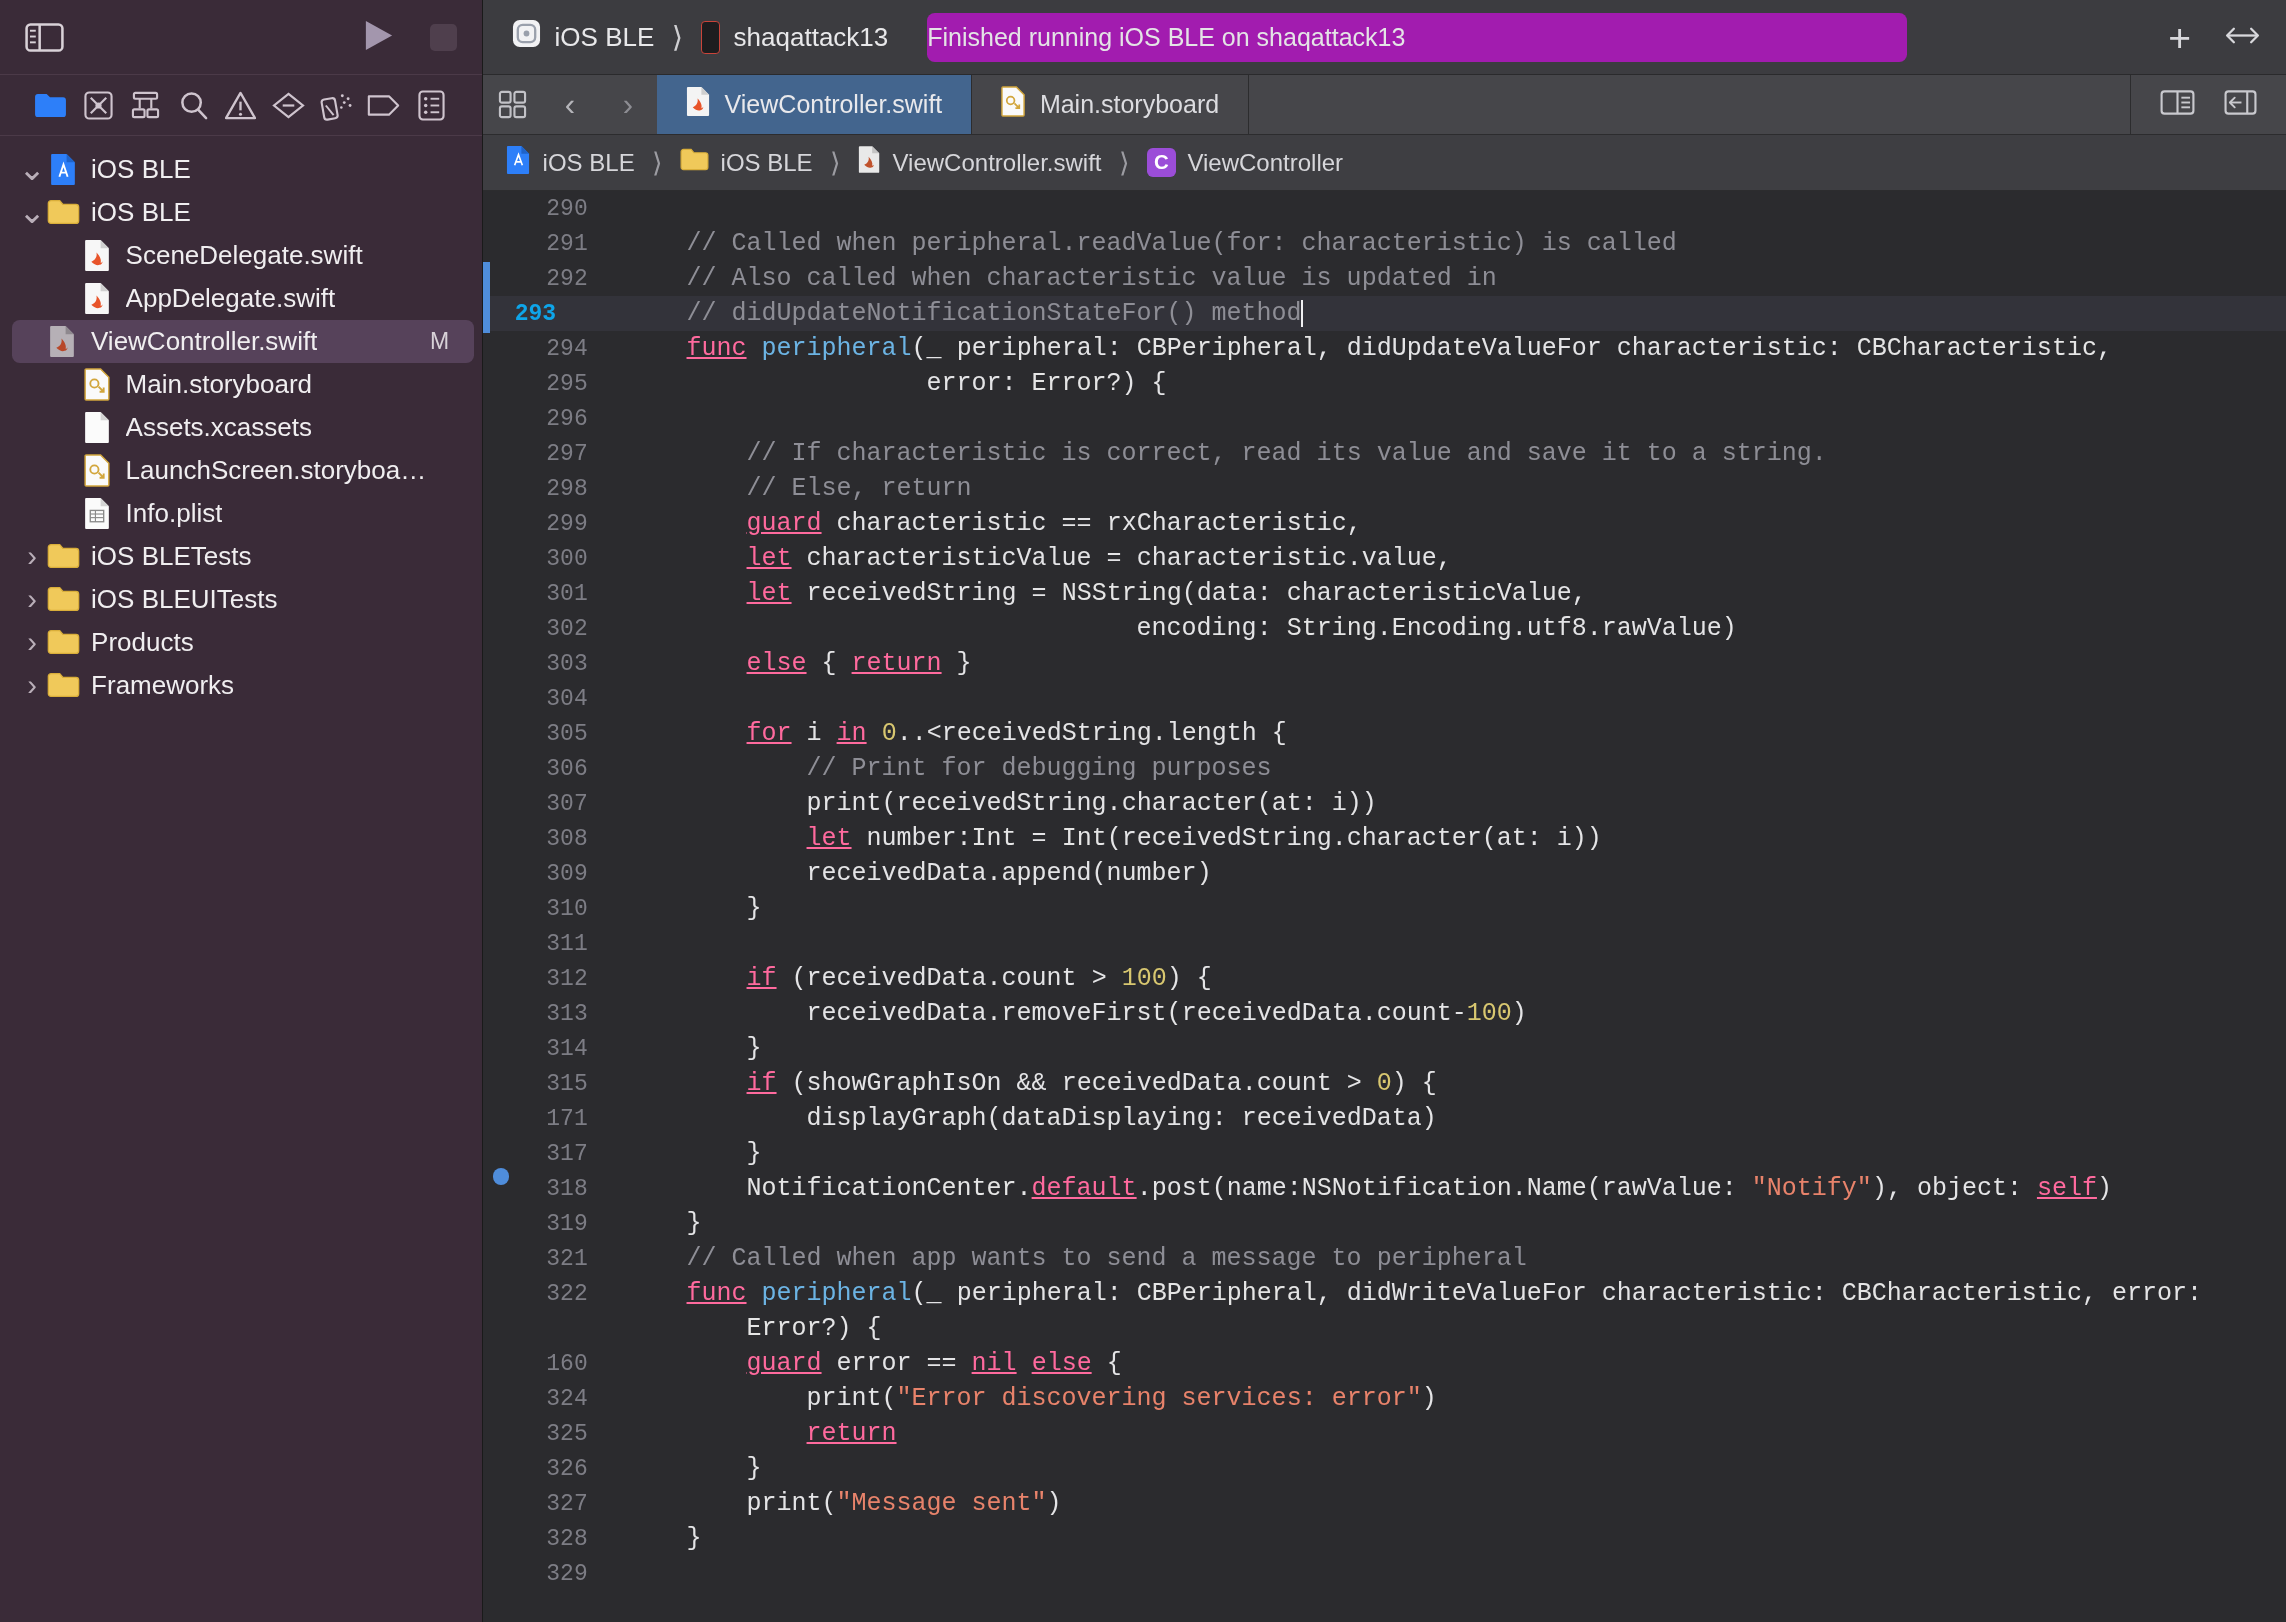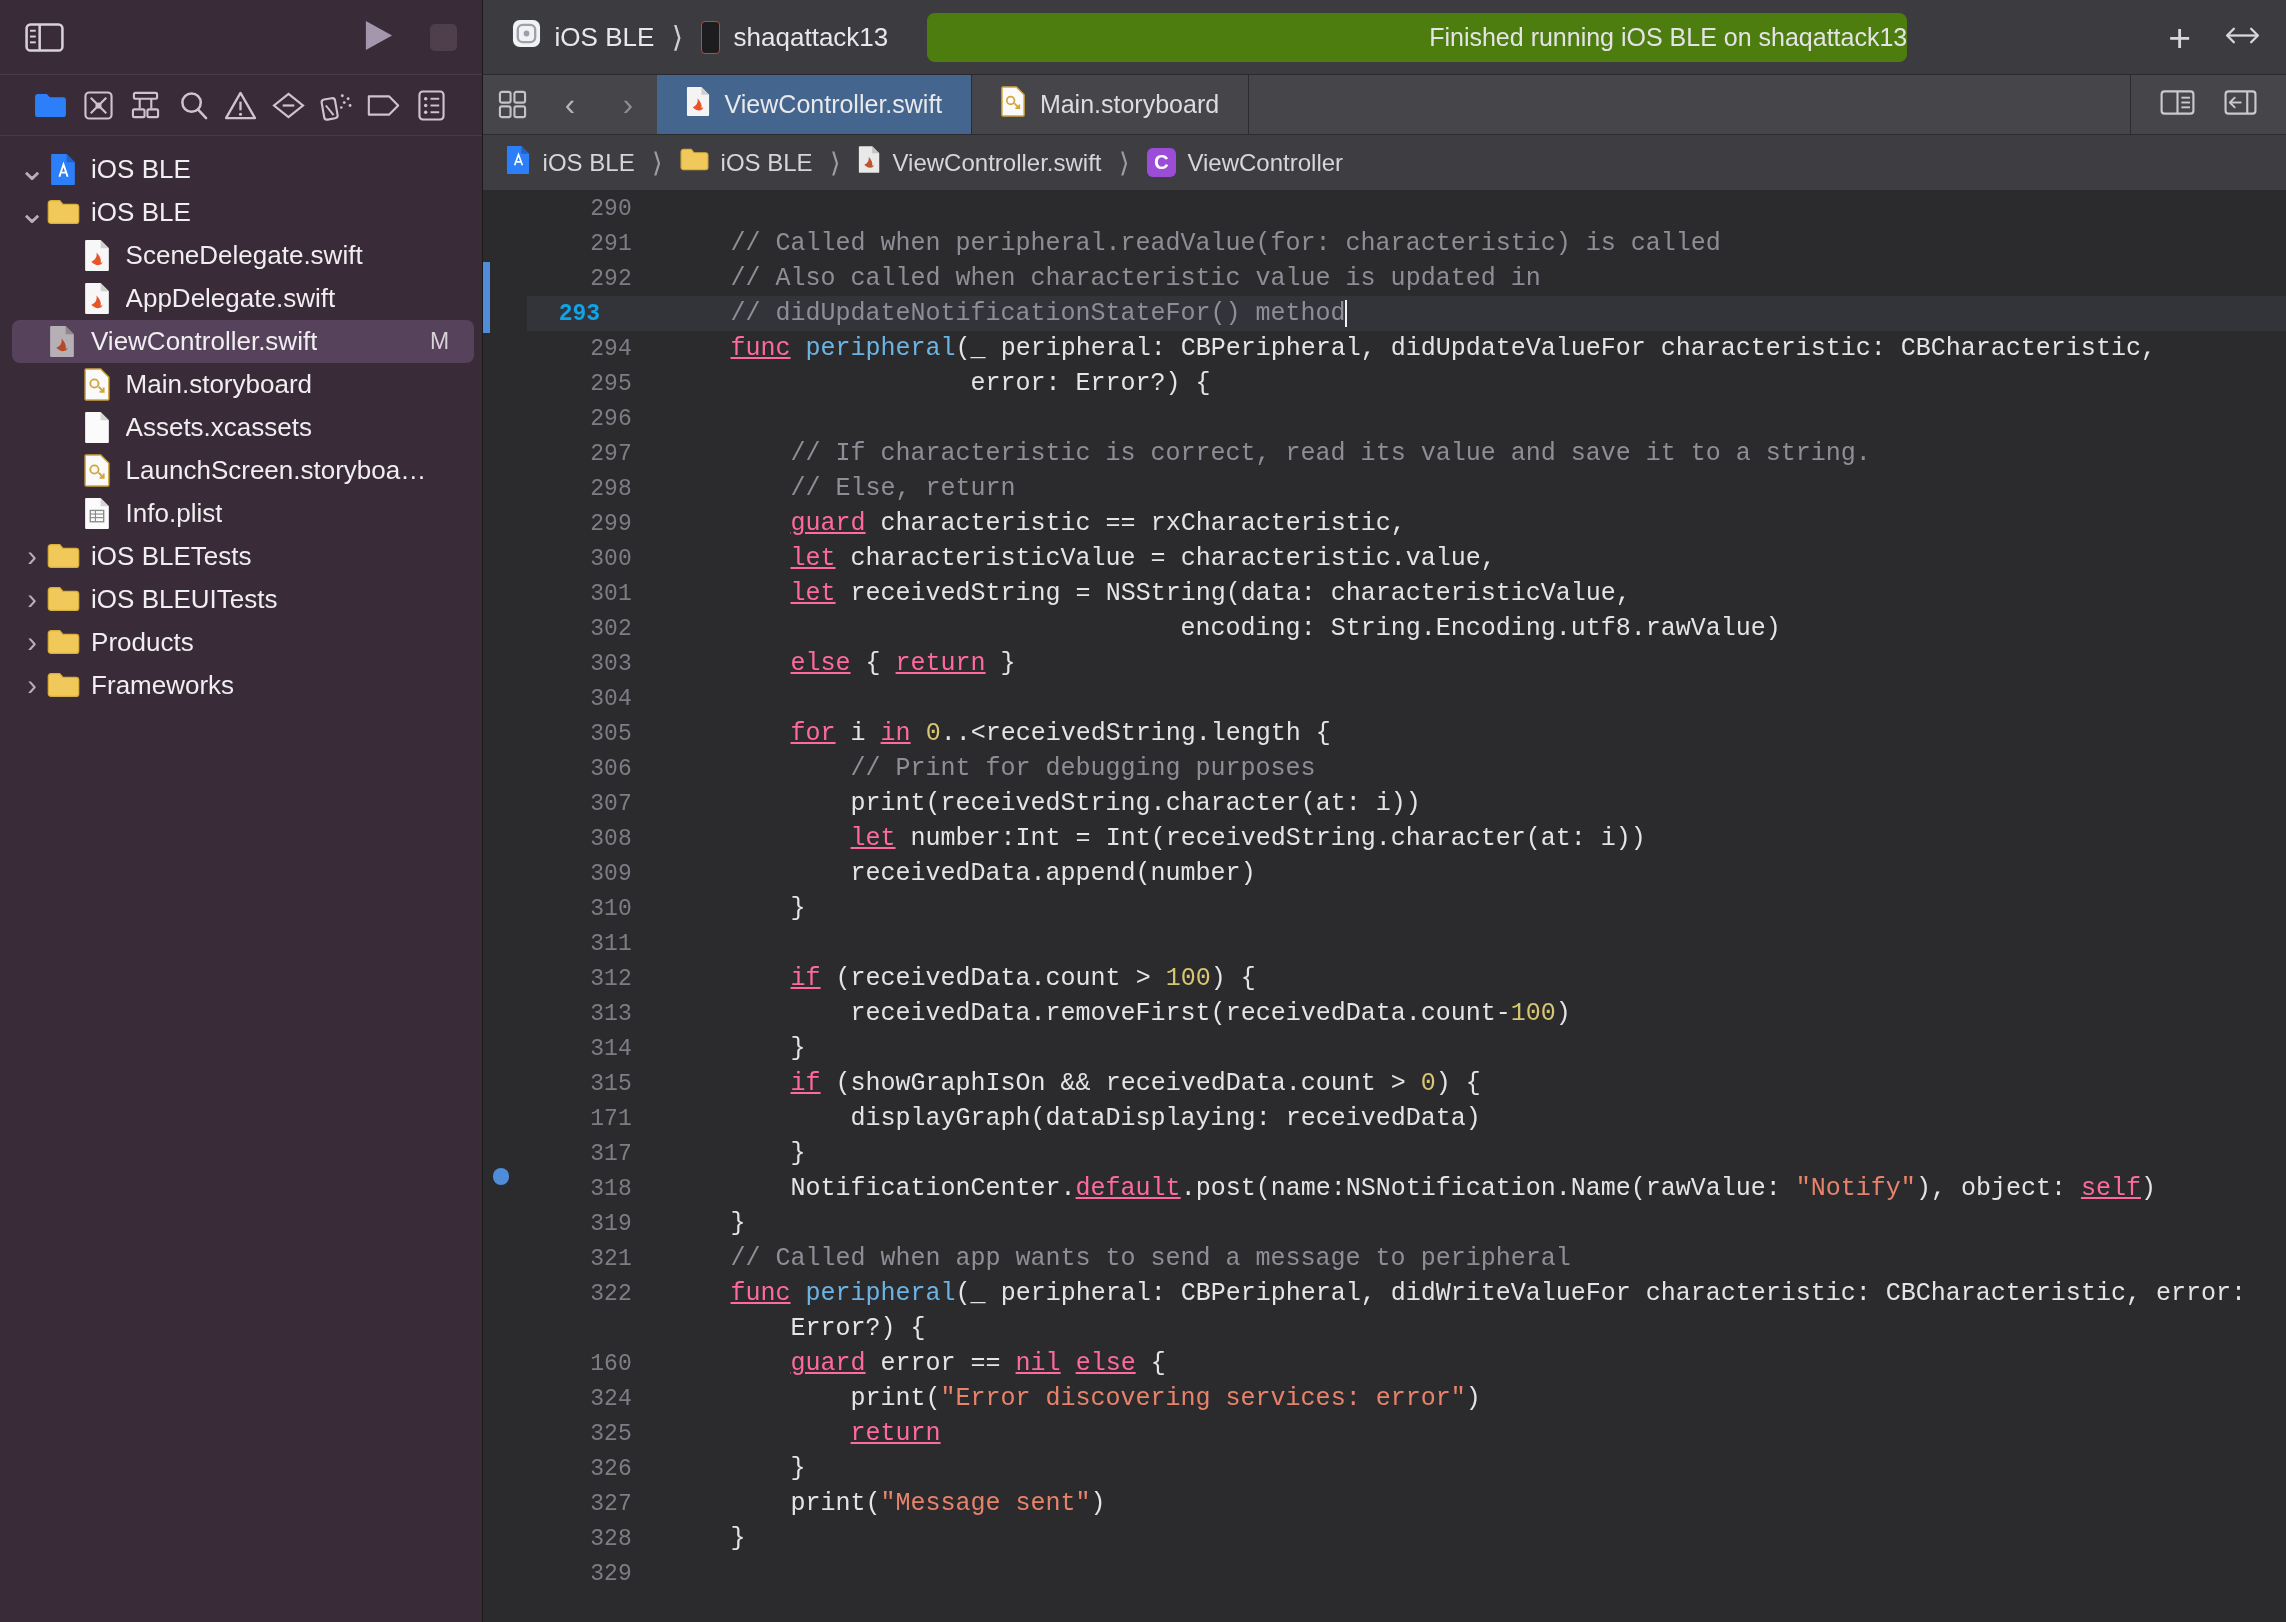--- a/index.html
+++ b/index.html
@@ -70,22 +70,22 @@
     border-bottom: 1px solid #2a2a2c;
   }
   .scheme { display: flex; align-items: center; gap: 13.6px; color: #e8e8ea; font-size: 26px; }
   .sep-chev { color: #cfcfd2; font-size: 29px; font-weight: 300; margin: 0 3.9px; }
   .device-icon {
     width: 19.4px; height: 33px; border: 1.9px solid #c9443a; border-radius: 3.9px;
     background: #1d1d1f;
   }
   .statusbar {
     flex: 1; margin: 0 25px 0 39px;
-    height: 49px; background: #4d7c0f; border-radius: 7.8px;
-    display: flex; align-items: center; justify-content: flex-end;
+    height: 49px; background: #a21caf; border-radius: 7.8px;
+    display: flex; align-items: center; justify-content: flex-start;
     color: #e4e4e6; font-size: 25px;
     max-width: 980px;
   }
   .toolbar-right { display: flex; align-items: center; gap: 33px; margin-left: auto; }
   .plus-icon { color: #d8d8dc; font-size: 39px; font-weight: 300; line-height: 1; }
 
   .editor-tabbar {
     height: 60px; flex: 0 0 60px;
     background: #46464a;
     display: flex; align-items: stretch;
@@ -115,21 +115,21 @@
     border-bottom: 1px solid #2c2c2e;
   }
   .bc-chev { color: #9c9ca2; font-size: 27px; font-weight: 300; margin: 0 5.8px; }
   .class-badge {
     width: 29px; height: 29px; background: #9b4dd8; border-radius: 5.8px;
     color: #fff; font-size: 20.4px; font-weight: bold;
     display: flex; align-items: center; justify-content: center;
   }
 
   
-  .editor { flex: 1; background: #2b2b2e; display: flex; overflow: hidden; position: relative; padding-left: 44px; }
+  .editor { flex: 1; background: #2b2b2e; display: flex; overflow: hidden; position: relative; }
   .code-area { flex: 1; position: relative; overflow: hidden; }
   .cline {
     height: 35px;
     display: flex; align-items: center;
     font-family: "Liberation Mono", monospace;
     font-size: 25px;
     white-space: pre;
     color: #e4e4e6;
   }
   .cline.hl { background: #33333a; }

